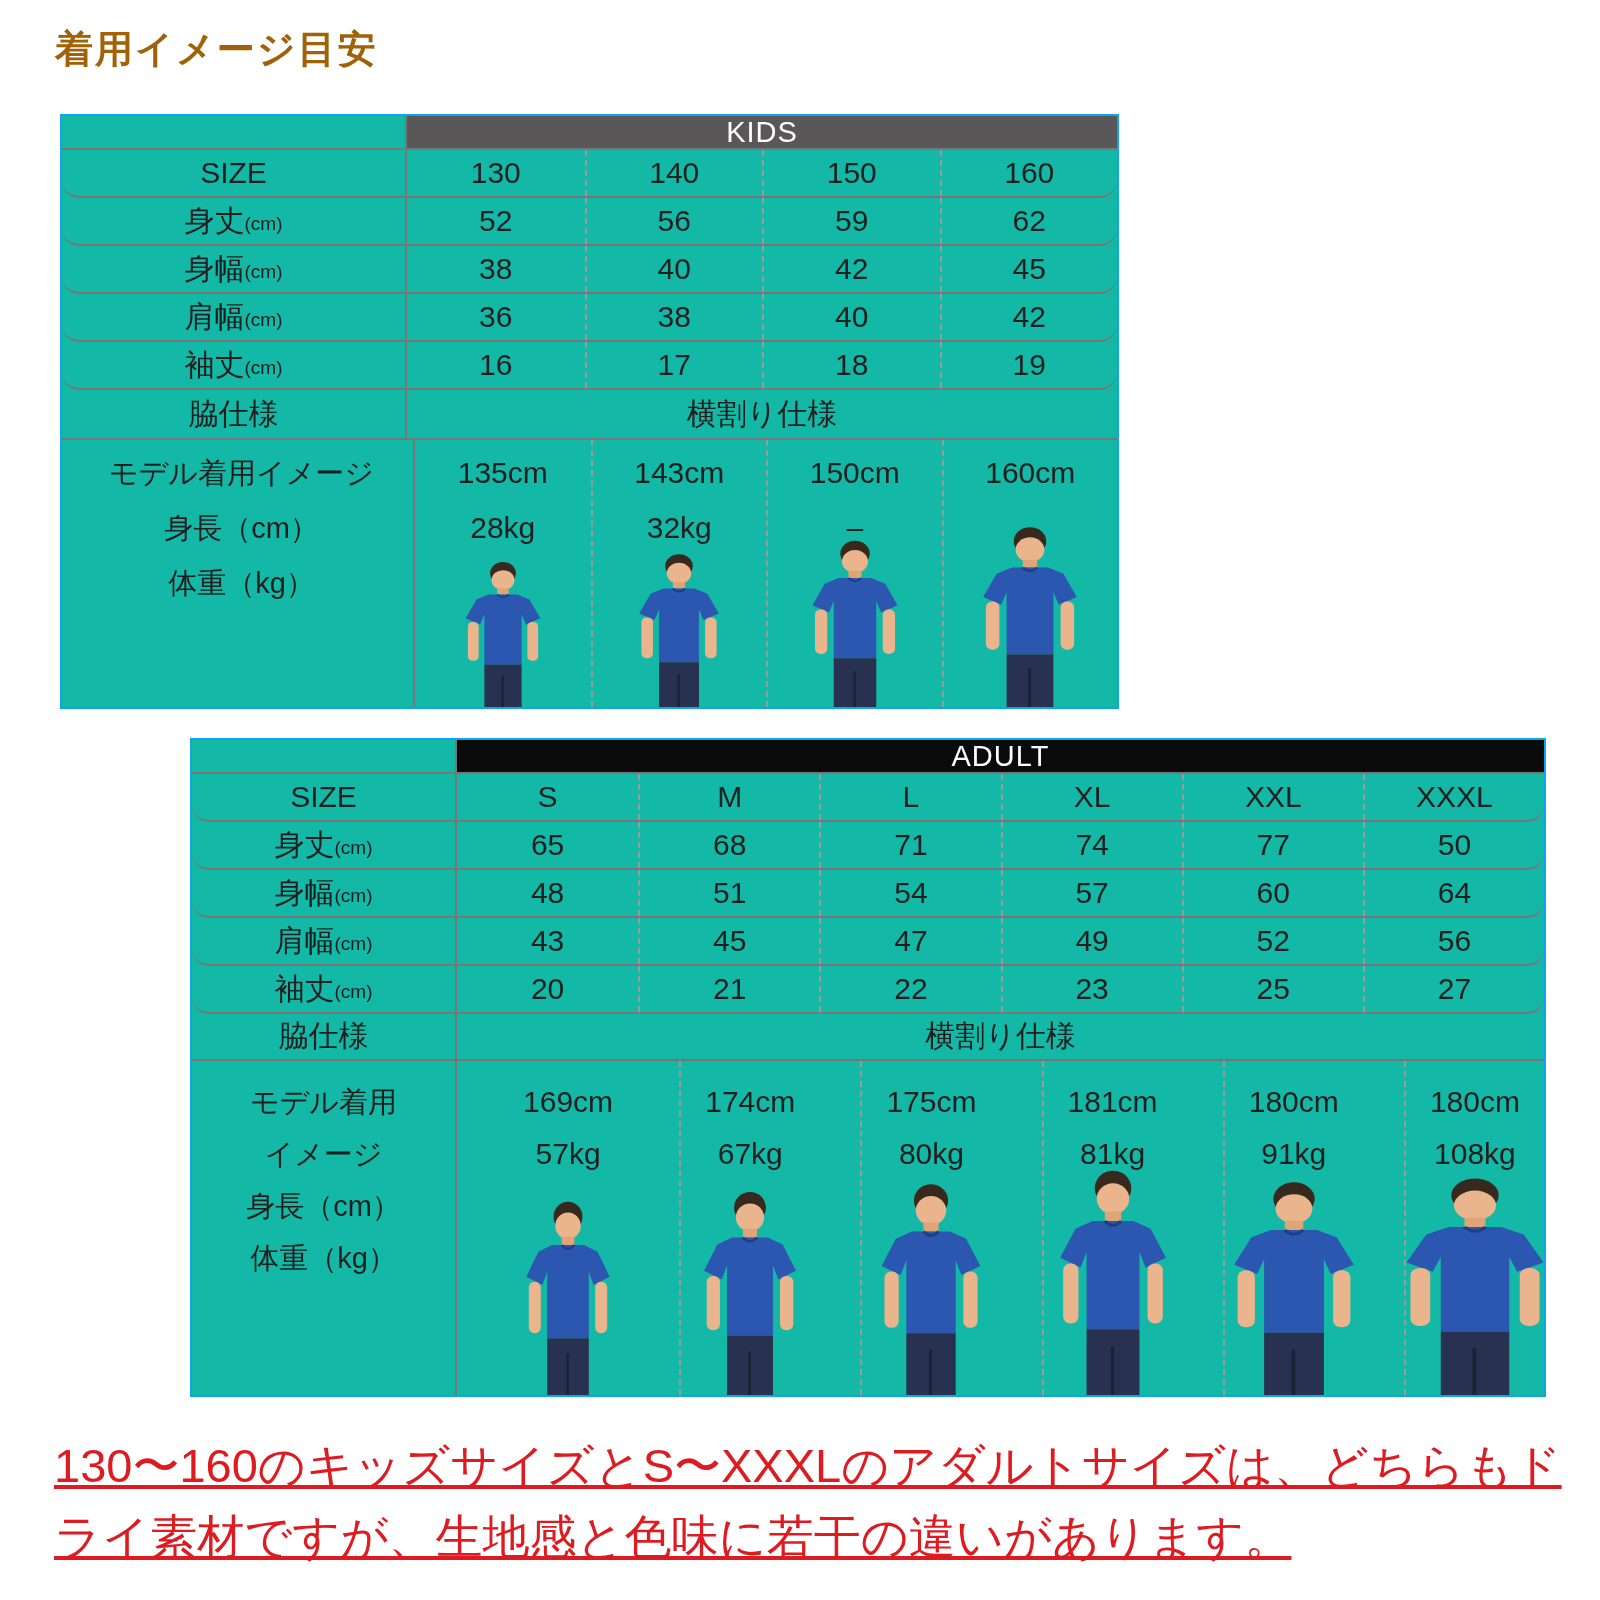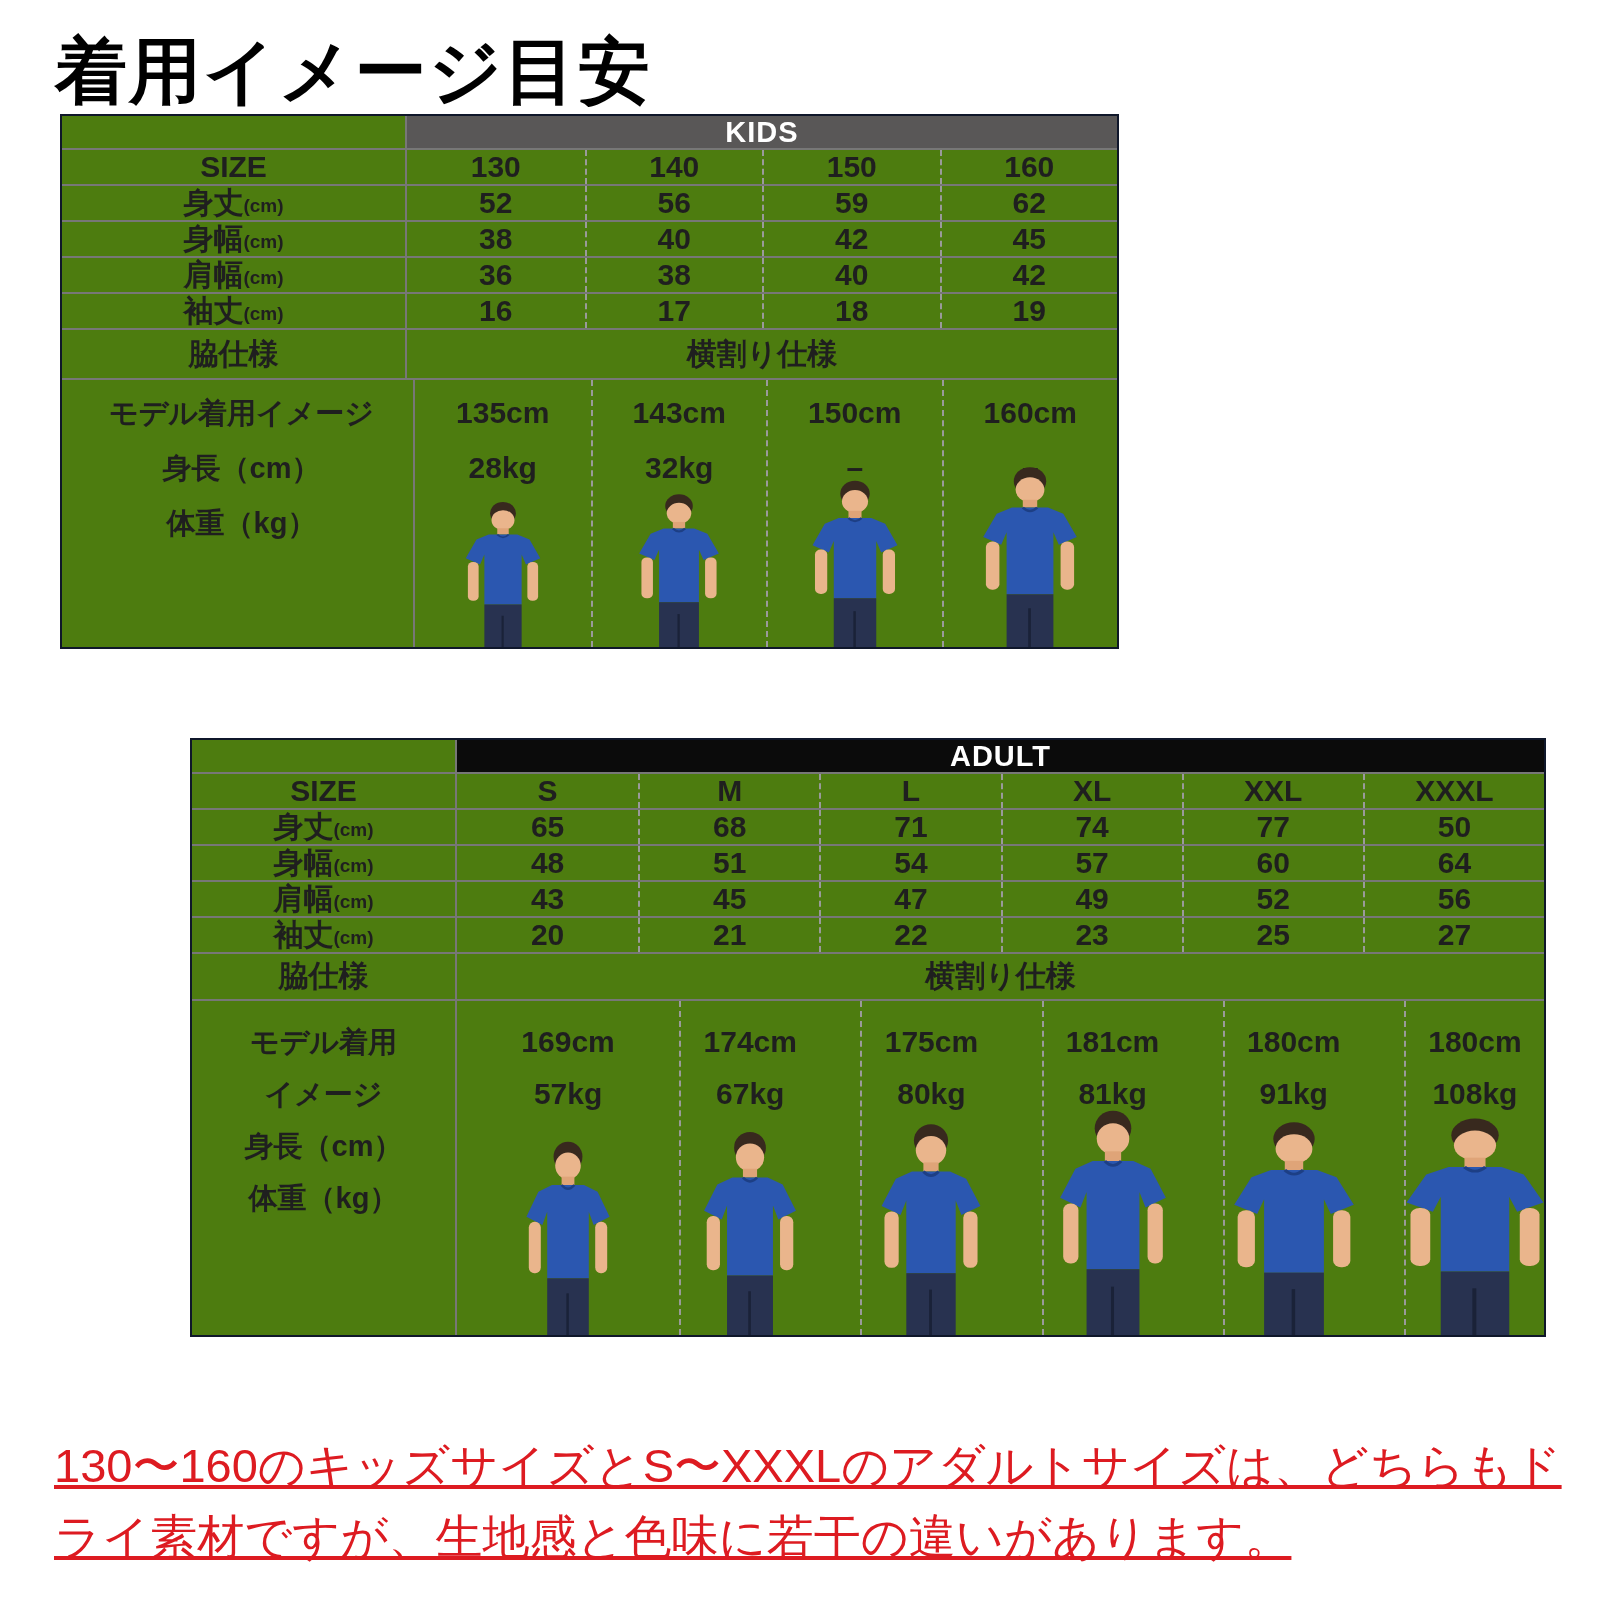--- a/index.html
+++ b/index.html
@@ -3,32 +3,32 @@
 <meta charset="utf-8">
 <style>
   html,body{margin:0;padding:0;}
   body{
     width:1600px;height:1600px;position:relative;background:#ffffff;
     font-family:"Liberation Sans","DejaVu Sans",sans-serif;color:#1f1f1f;
     overflow:hidden;
   }
   .page-title{
     position:absolute;left:55px;top:24px;
-    font-size:72px;font-weight:800;color:#000000;letter-spacing:2px;
+    font-size:38px;font-weight:800;color:#a16207;letter-spacing:2px;
   }
   
-  .tbl{position:absolute;border:2px solid #0f172a;background:#4d7c0f;font-weight:bold;}
+  .tbl{position:absolute;border:2px solid #0ea5e9;background:#14b8a6;}
   .tbl-kids{left:60px;top:114px;width:1055px;}
   .tbl-adult{left:190px;top:738px;width:1352px;}
   .row{display:grid;border-bottom:2px solid #777;box-sizing:border-box;}
   .row:last-child{border-bottom:none;}
   .tbl-kids .row{grid-template-columns:345px repeat(4,1fr);}
   .tbl-adult .row{grid-template-columns:265px repeat(6,1fr);}
   .rh{height:34px;}
-  .r48{height:36px;}
+  .r48{height:48px;border-radius:17px;}
   .tbl-kids .rspec{height:50px;}
   .tbl-adult .rspec{height:47px;}
   .tbl-kids .rmodel{height:267px;padding-left:8px;}
   .tbl-adult .rmodel{height:334px;gap:41px;}
   .cell{
     display:flex;align-items:center;justify-content:center;
     font-size:30px;box-sizing:border-box;min-width:0;overflow:hidden;
   }
   .label-col{border-right:2px solid #777;}
   .sep{border-left:2px dashed #9a9a9a;}

